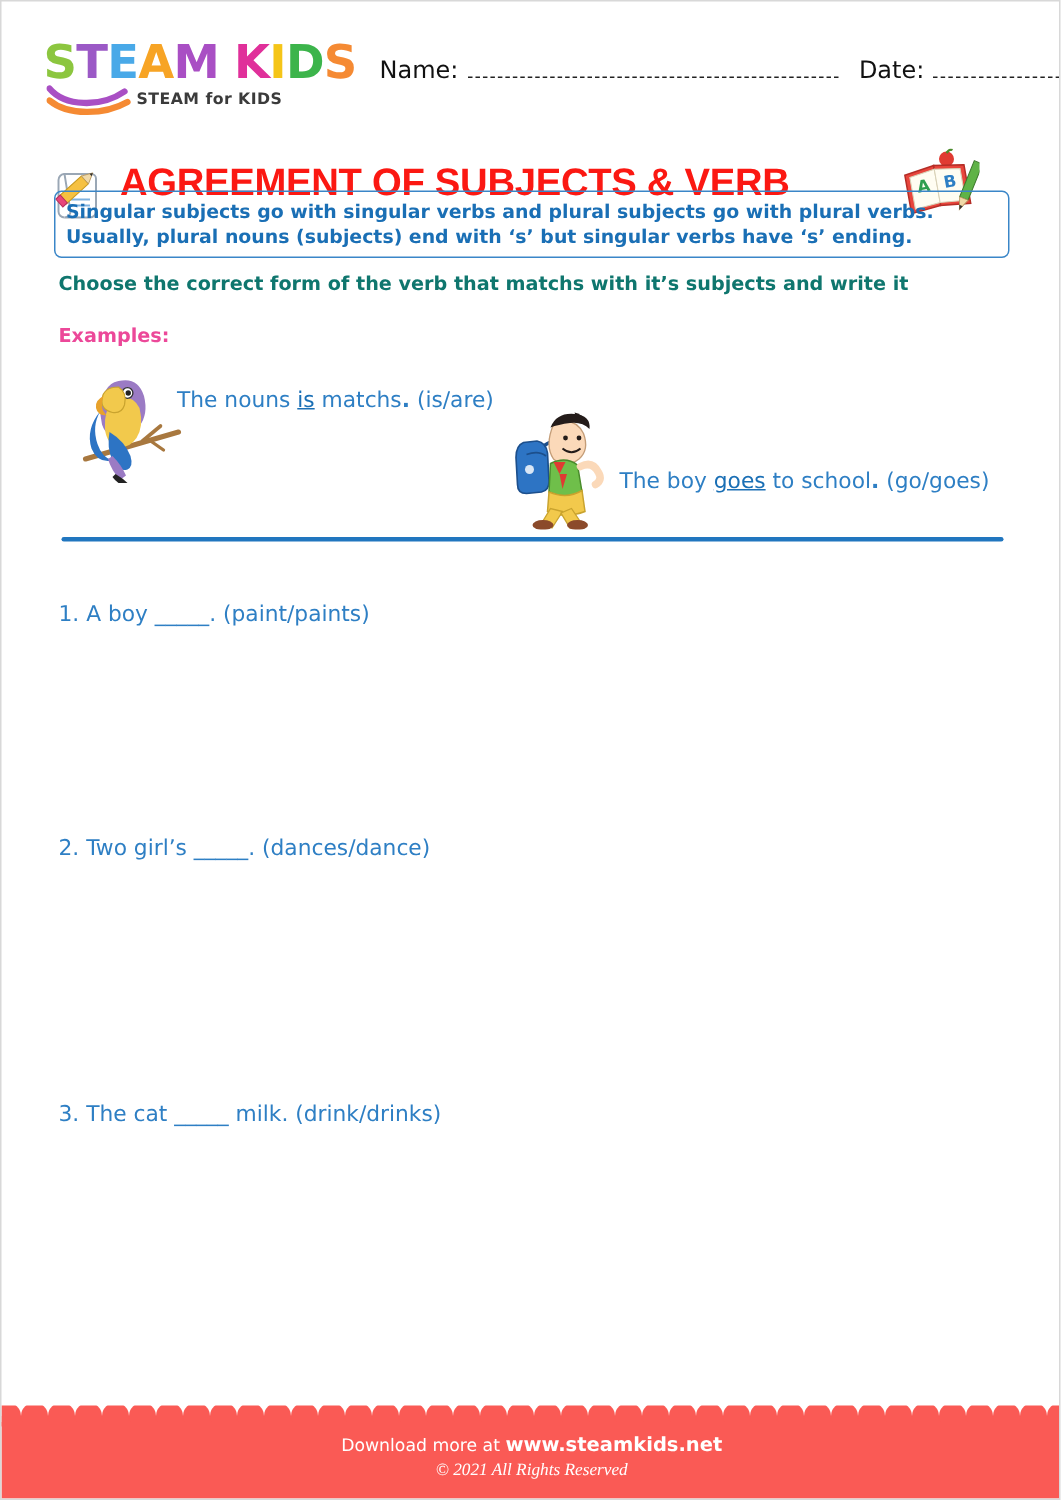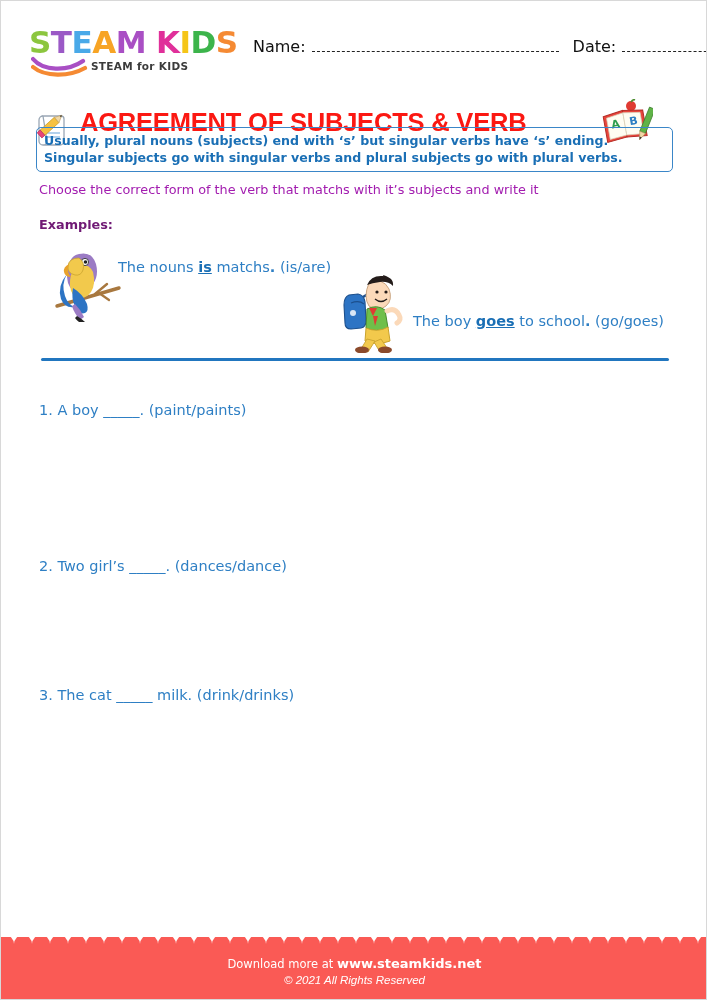--- a/index.html
+++ b/index.html
@@ -157,34 +157,34 @@
     line-height: 17px;
     white-space: nowrap;
   }
 
   .choose-text {
     position: absolute;
     left: 38px;
     top: 180px;
     width: 620px;
     font-family: "DejaVu Sans", sans-serif;
-    font-weight: normal;
+    font-weight: bold;
     font-size: 12.8px;
-    color: #a21caf;
+    color: #0f766e;
     line-height: 17.5px;
   }
   .choose-text .l2 { display: block; }
   .examples-label {
     position: absolute;
     left: 38px;
     top: 216px;
     font-family: "DejaVu Sans", sans-serif;
     font-weight: bold;
     font-size: 12.8px;
-    color: #701a75;
+    color: #ec4899;
   }
 
   
   .ex-parrot-img {
     position: absolute;
     left: 48px;
     top: 243px;
     width: 78px;
     height: 78px;
   }
@@ -207,21 +207,21 @@
   .ex-boy-text {
     position: absolute;
     left: 412px;
     top: 312px;
     font-family: "DejaVu Sans", sans-serif;
     font-size: 14.5px;
     color: #2E7FC4;
     white-space: nowrap;
   }
   .bold-ul {
-    font-weight: bold;
+    font-weight: normal;
     text-decoration: underline;
     color: #1A6FB5;
   }
   .dot-strong { font-weight: bold; }
 
   
   .divider {
     position: absolute;
     left: 40px;
     top: 357px;
@@ -235,21 +235,21 @@
   .question {
     position: absolute;
     left: 38px;
     font-family: "DejaVu Sans", sans-serif;
     font-size: 14.5px;
     color: #2E7FC4;
     white-space: nowrap;
   }
   .q1 { top: 401px; }
   .q2 { top: 557px; }
-  .q3 { top: 686px; }
+  .q3 { top: 734px; }
   .q4 { top: 869px; }
 
   
   .footer {
     position: absolute;
     left: 0;
     bottom: 0;
     width: 707px;
     height: 62px;
   }
@@ -281,21 +281,21 @@
   .footer-line1 .site {
     font-weight: bold;
     font-size: 13px;
   }
   .footer-line2 {
     position: absolute;
     top: 26px;
     width: 100%;
     text-align: center;
     color: #ffffff;
-    font-family: Liberation Sans, sans-serif;
+    font-family: Liberation Serif, serif;
     font-style: italic;
     font-size: 11.5px;
   }
 </style>
 </head>
 <body>
 
 <div class="page">
 
   <div class="header">
@@ -349,22 +349,22 @@
       </g>
       <g transform="rotate(22 44 30)">
         <rect x="40" y="8" width="6" height="26" fill="#5FB347" stroke="#3d7a2d" stroke-width="0.7"></rect>
         <polygon points="40,34 46,34 43,42" fill="#F0D9A8" stroke="#b99a62" stroke-width="0.6"></polygon>
         <polygon points="41.8,39 44.2,39 43,42" fill="#333"></polygon>
       </g>
     </svg>
   </div>
 
   <div class="instr-box">
+    <div class="instr-line">Singular subjects go with singular verbs and plural subjects go with plural verbs.</div>
     <div class="instr-line">Usually, plural nouns (subjects) end with ‘s’ but singular verbs have ‘s’ ending.</div>
-    <div class="instr-line">Singular subjects go with singular verbs and plural subjects go with plural verbs.</div>
   </div>
 
   <div class="choose-text">
     <span>Choose the correct form of the verb that matchs with it’s subjects and write it</span>
   </div>
   <div class="examples-label">Examples:</div>
 
   <svg class="ex-parrot-img" viewBox="0 0 78 78">
     <path d="M8 62 L70 44" stroke="#A8783F" stroke-width="3.4" stroke-linecap="round"></path>
     <path d="M46 50 L58 40" stroke="#A8783F" stroke-width="2.4" stroke-linecap="round"></path>

